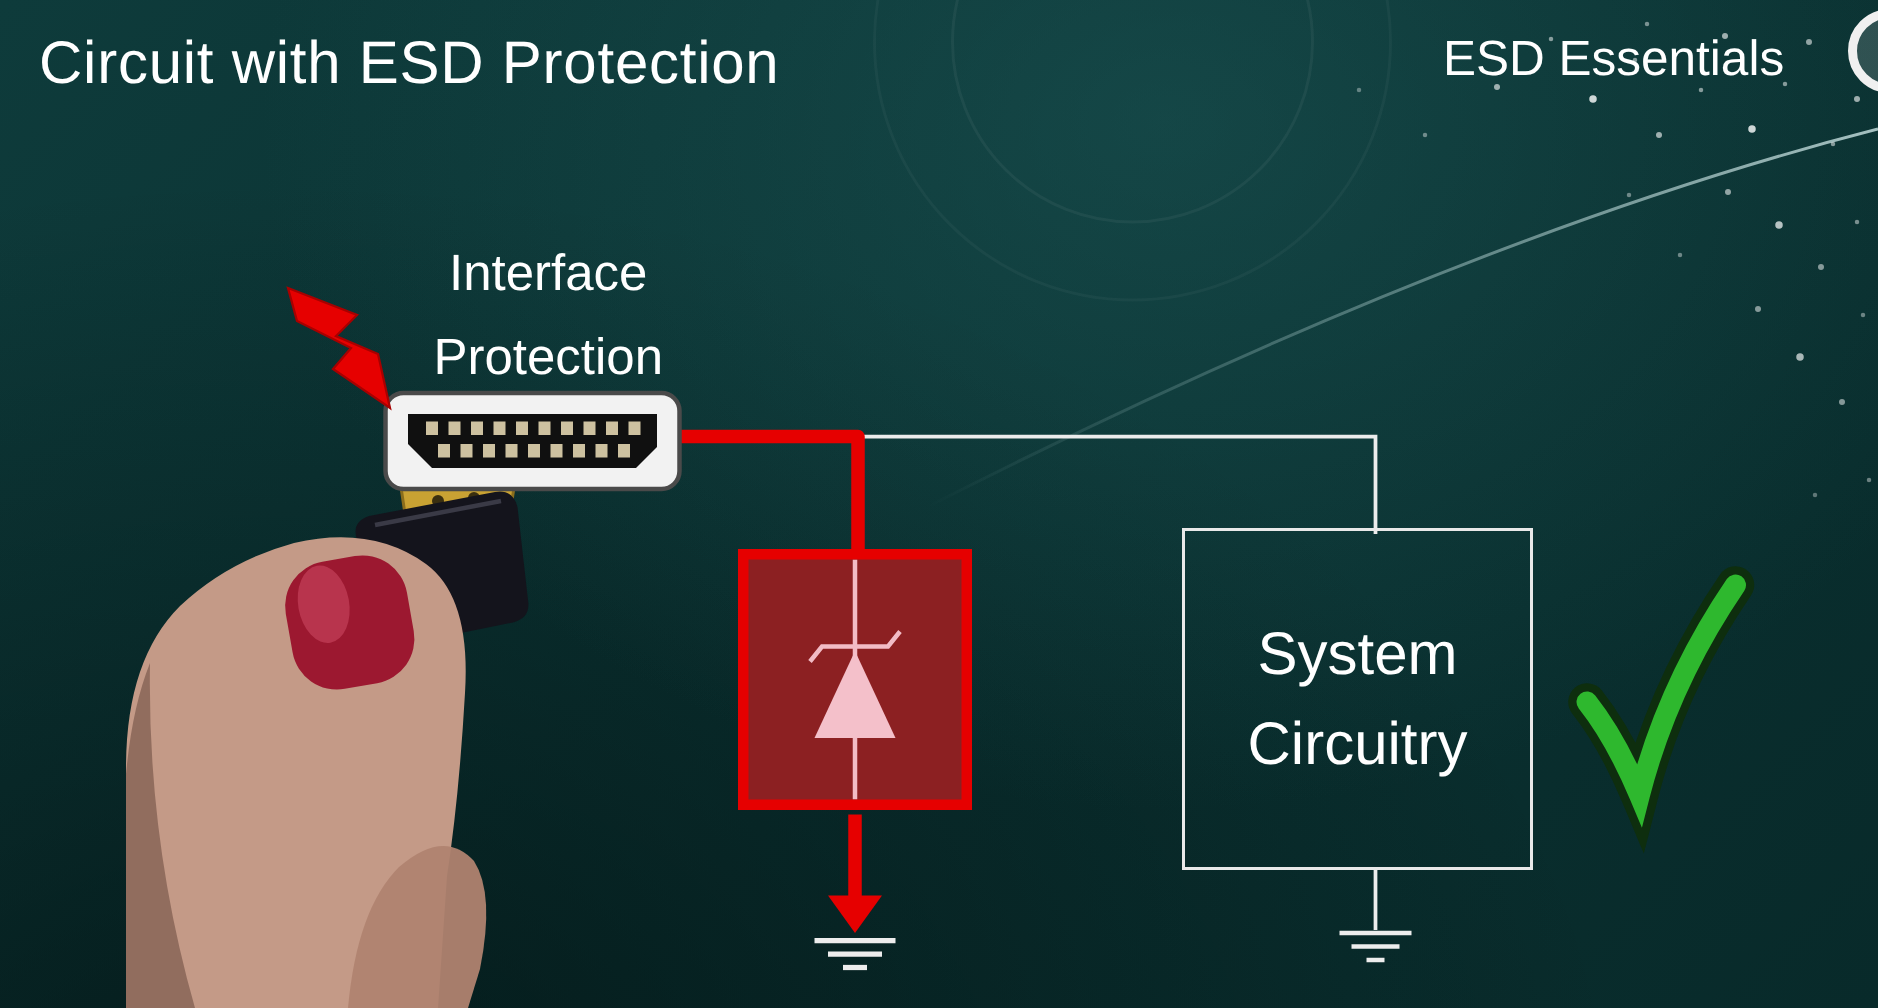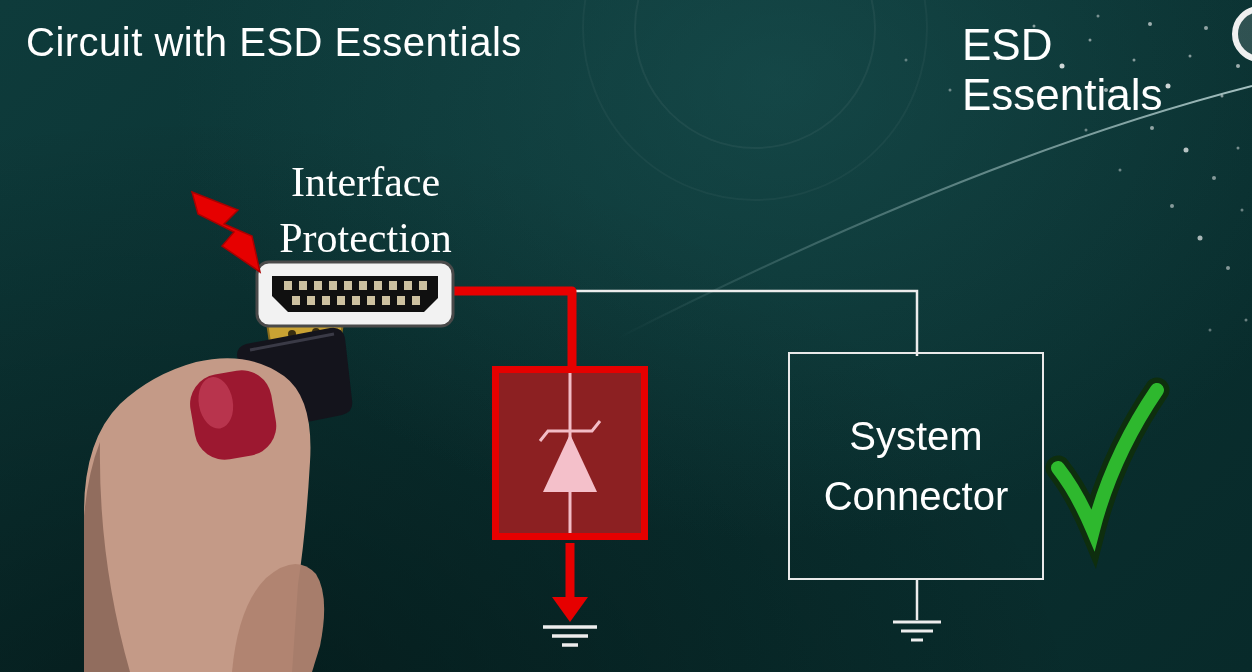--- a/index.html
+++ b/index.html
@@ -6,30 +6,30 @@
   .canvas{
     position:relative;width:1252px;height:672px;overflow:hidden;
     font-family:"Liberation Sans",sans-serif;color:#ffffff;
     background:
       radial-gradient(ellipse at 62% 12%, rgba(35,100,100,0.40), rgba(0,0,0,0) 55%),
       radial-gradient(ellipse at 15% 115%, rgba(0,10,10,0.60), rgba(0,0,0,0) 60%),
       linear-gradient(135deg,#0e3b3b 0%,#0a3131 55%,#082a2a 100%);
   }
   .abs{position:absolute;}
   .title{left:26px;top:20px;font-size:40px;letter-spacing:0.5px;}
-  .brand{left:962px;top:20px;font-size:44px;}
-  .lbl{line-height:56px;font-size:42px;text-align:center;font-family:Liberation Serif, serif;}
+  .brand{left:962px;top:20px;font-size:33px;}
+  .lbl{line-height:56px;font-size:34px;text-align:center;}
   .connector-label{left:238px;top:154px;width:255px;}
   .diode-label{left:342px;top:406px;width:144px;}
   .diode-box{
     left:492px;top:366px;width:156px;height:174px;box-sizing:border-box;
     border:7px solid #e60000;background:#8c2022;
   }
   .system-box{
-    left:788px;top:352px;width:256px;height:228px;box-sizing:border-box;
+    left:788px;top:352px;width:234px;height:228px;box-sizing:border-box;
     border:2px solid #e9e9e9;display:flex;flex-direction:column;
     align-items:center;justify-content:center;font-size:40px;line-height:60px;
   }
   .brand-logo{
     left:1232px;top:6px;width:56px;height:56px;border-radius:50%;
     border:6px solid #f0f0f0;box-sizing:border-box;background:rgba(255,255,255,0.15);
   }
   svg{display:block;}
   .scene{left:0;top:0;}
 </style>
@@ -147,36 +147,36 @@
       <line x1="901" y1="631" x2="933" y2="631" stroke-width="3"></line>
       <line x1="911" y1="640" x2="923" y2="640" stroke-width="3"></line>
     </g>
 
     <g fill="none" stroke-linecap="round">
       <path d="M 1058 468 Q 1077 492 1093 530 Q 1112 456 1157 390" stroke="#0e2e0e" stroke-width="25"></path>
       <path d="M 1058 468 Q 1077 492 1093 530 Q 1112 456 1157 390" stroke="#2eb82e" stroke-width="14"></path>
     </g>
   </svg>
 
-  <div class="abs title">Circuit with ESD Essentials</div>
+  <div class="abs title">Circuit with ESD Protection</div>
   <div class="abs brand">ESD Essentials</div>
   <div class="abs brand-logo"></div>
 
   <div class="abs lbl connector-label">
     <div>Interface</div>
     <div>Protection</div>
   </div>
 
 
   <div class="abs diode-box">
     <svg width="142" height="160" viewBox="0 0 142 160">
       <line x1="71" y1="0" x2="71" y2="160" stroke="#f2bcc6" stroke-width="3"></line>
       <polyline points="41,68 49,58 93,58 101,48" fill="none" stroke="#f2bcc6" stroke-width="3"></polyline>
       <polygon points="71,61 44,119 98,119" fill="#f4c0ca"></polygon>
     </svg>
   </div>
 
   <div class="abs system-box">
     <div>System</div>
-    <div>Connector</div>
+    <div>Circuitry</div>
   </div>
 
 </div>
 
 </body></html>

